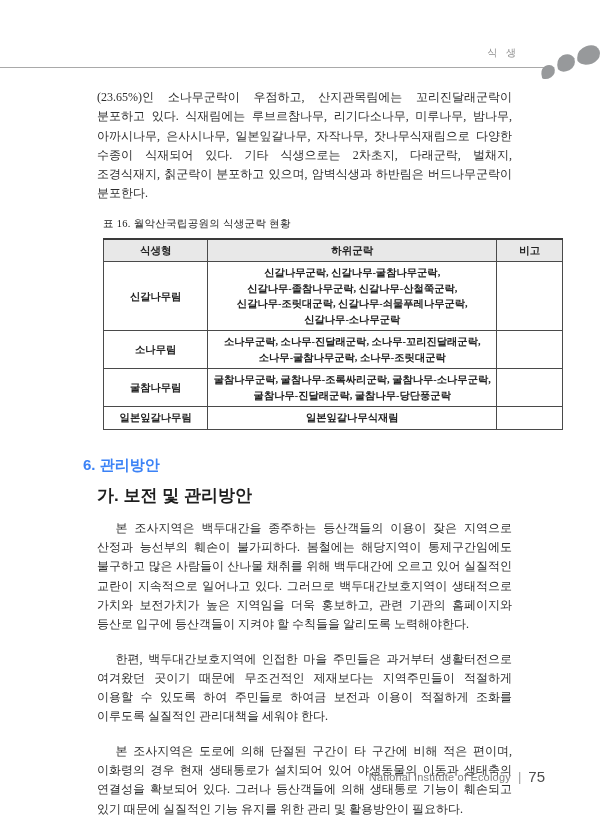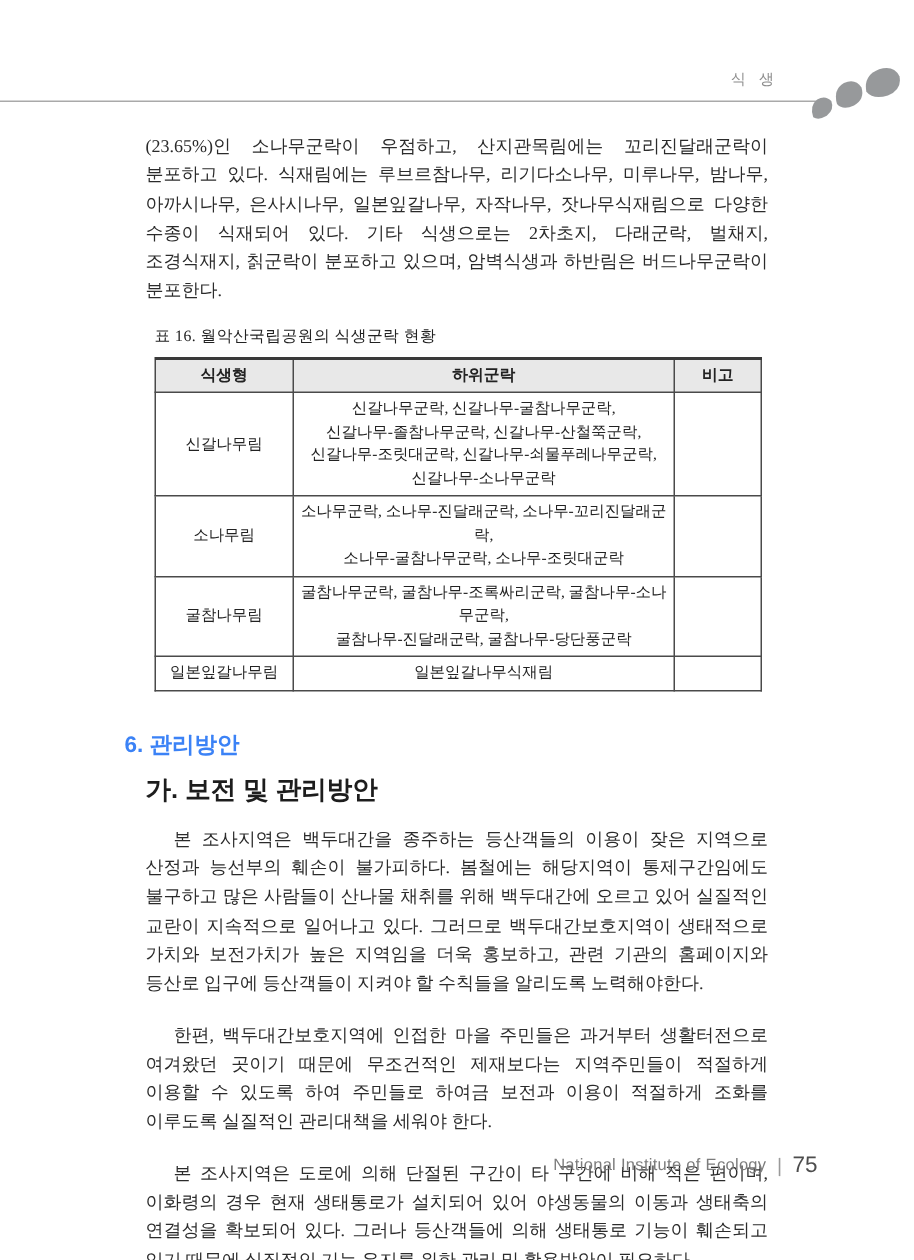--- a/index.html
+++ b/index.html
@@ -59,33 +59,34 @@
   .tbl-caption {
     margin-top: 13px;
     margin-left: 6px;
     font-size: 10.5px;
     color: #222;
     letter-spacing: 0.3px;
   }
   table.veg {
     margin-top: 7px;
     margin-left: 6px;
-    width: 405px;
+    width: 460px;
     border-collapse: collapse;
     border-top: 2px solid #3a3a3a;
     border-bottom: 1.5px solid #3a3a3a;
     font-size: 10.3px;
     color: #222;
   }
   table.veg th, table.veg td {
     border: 1px solid #4a4a4a;
     text-align: center;
     vertical-align: middle;
     padding: 3px 4px;
     line-height: 15.5px;
+    font-weight: bold;
   }
   table.veg th {
     background: #e8e8e8;
     font-weight: bold;
     font-size: 10.5px;
     height: 22px;
   }
   table.veg .col-type  { width: 92px; }
   table.veg .col-sub   { width: 255px; }
   table.veg .col-note  { width: 58px; }

